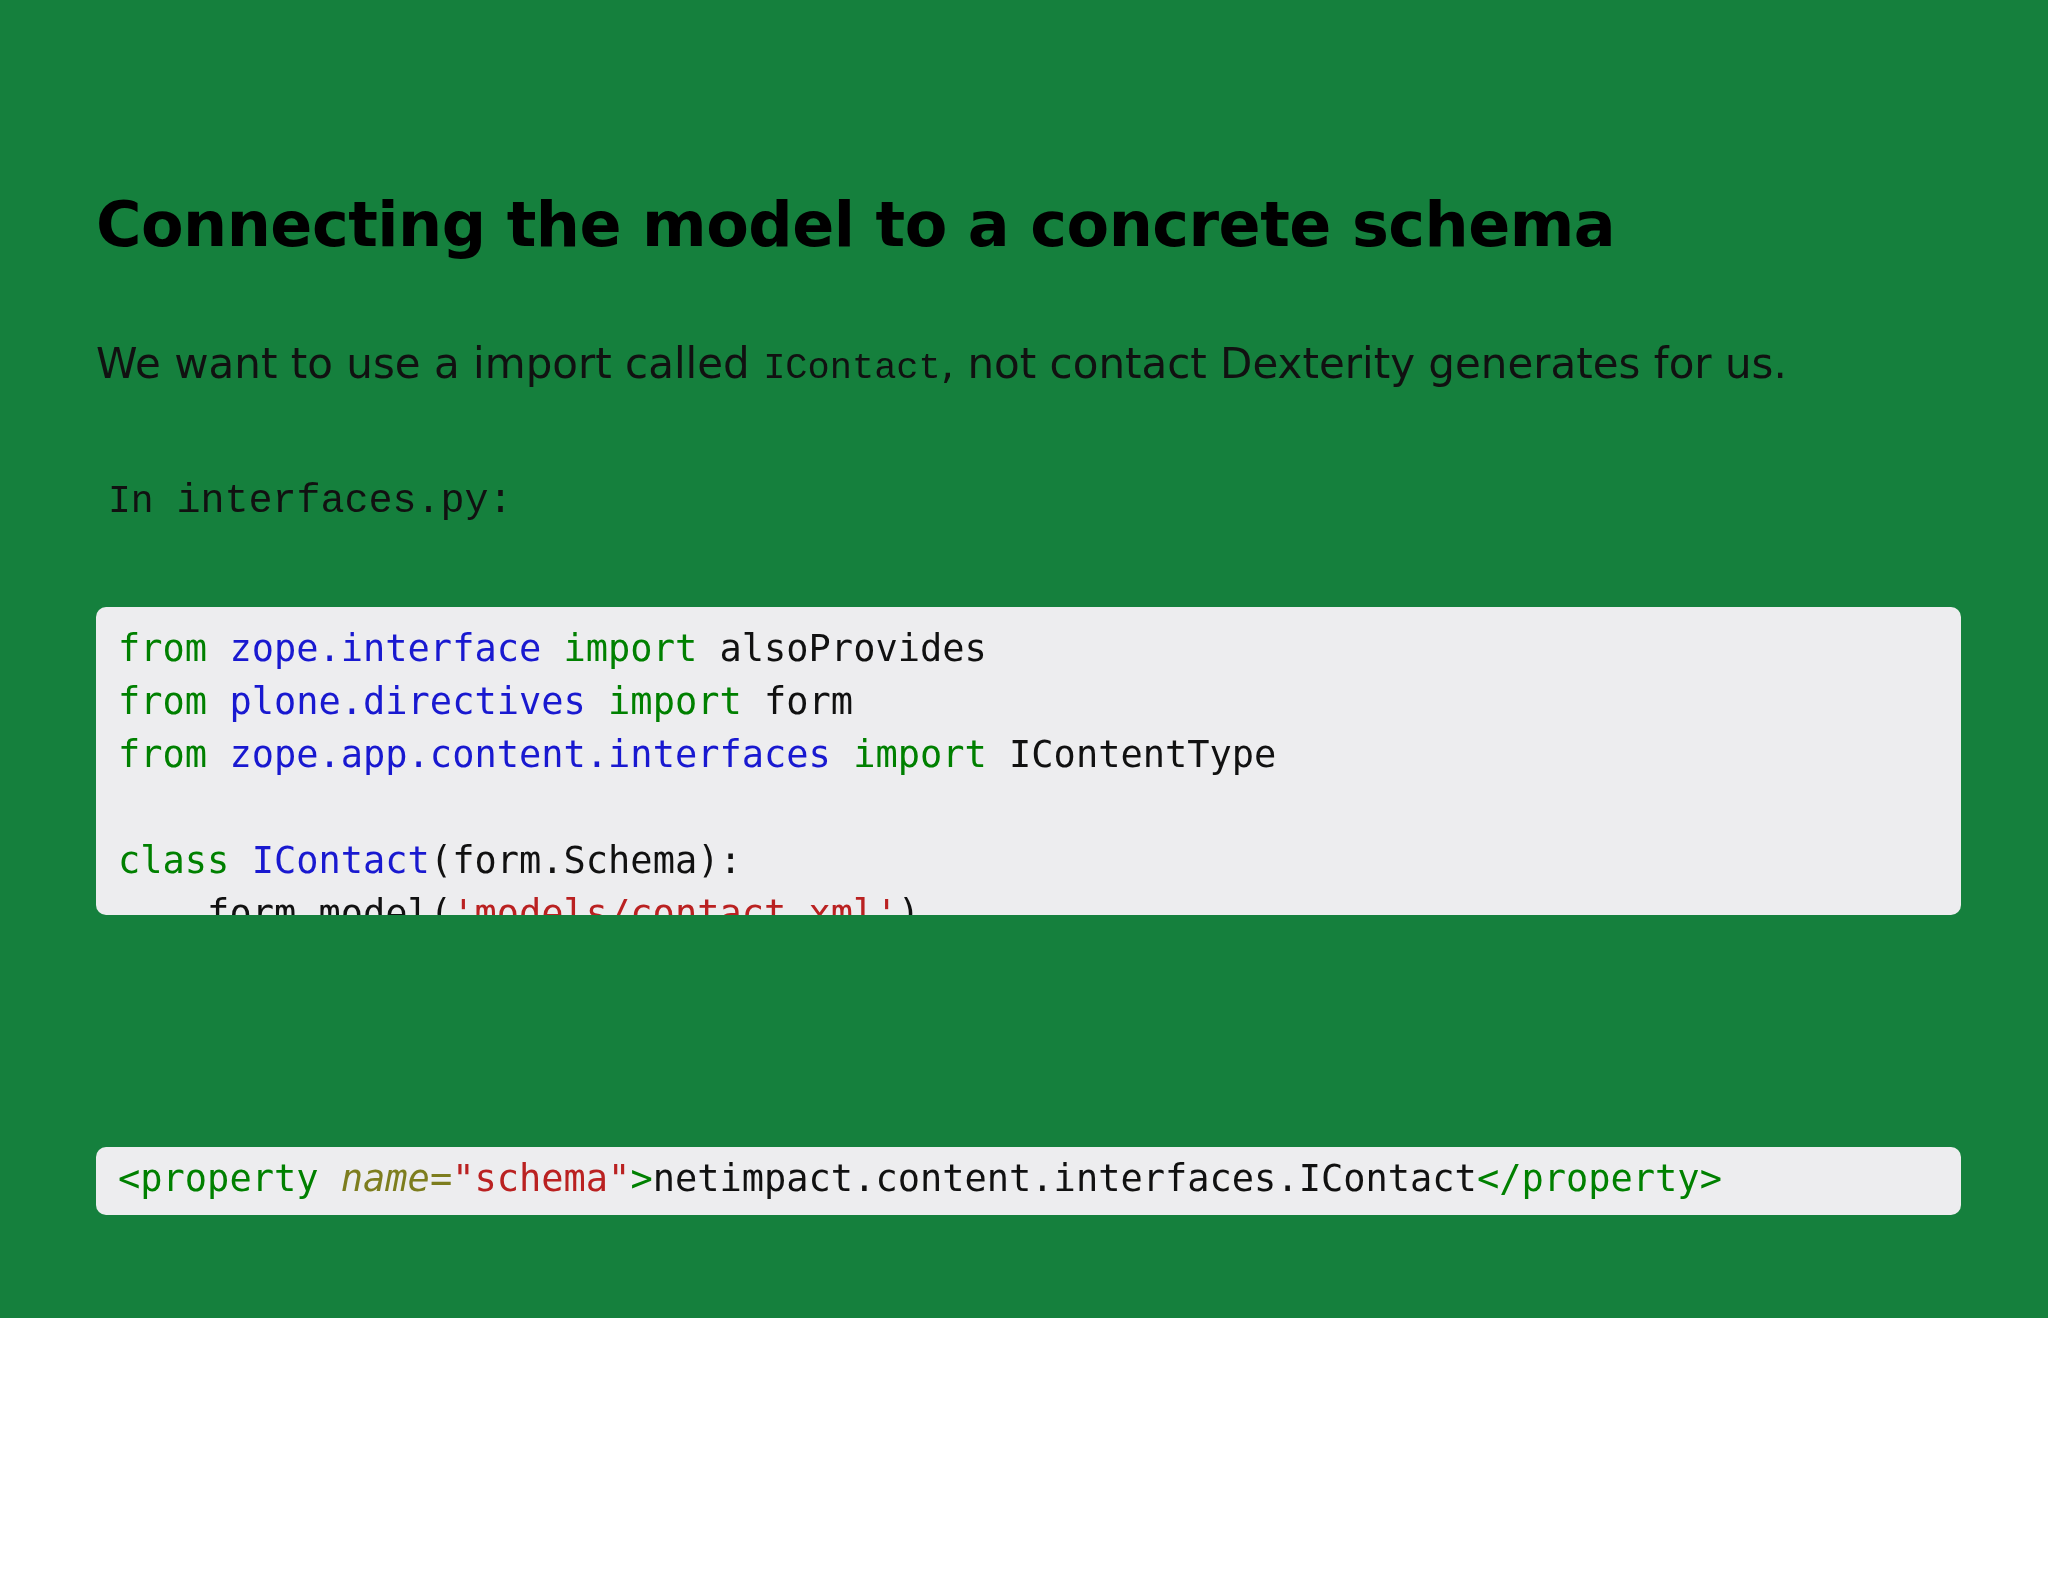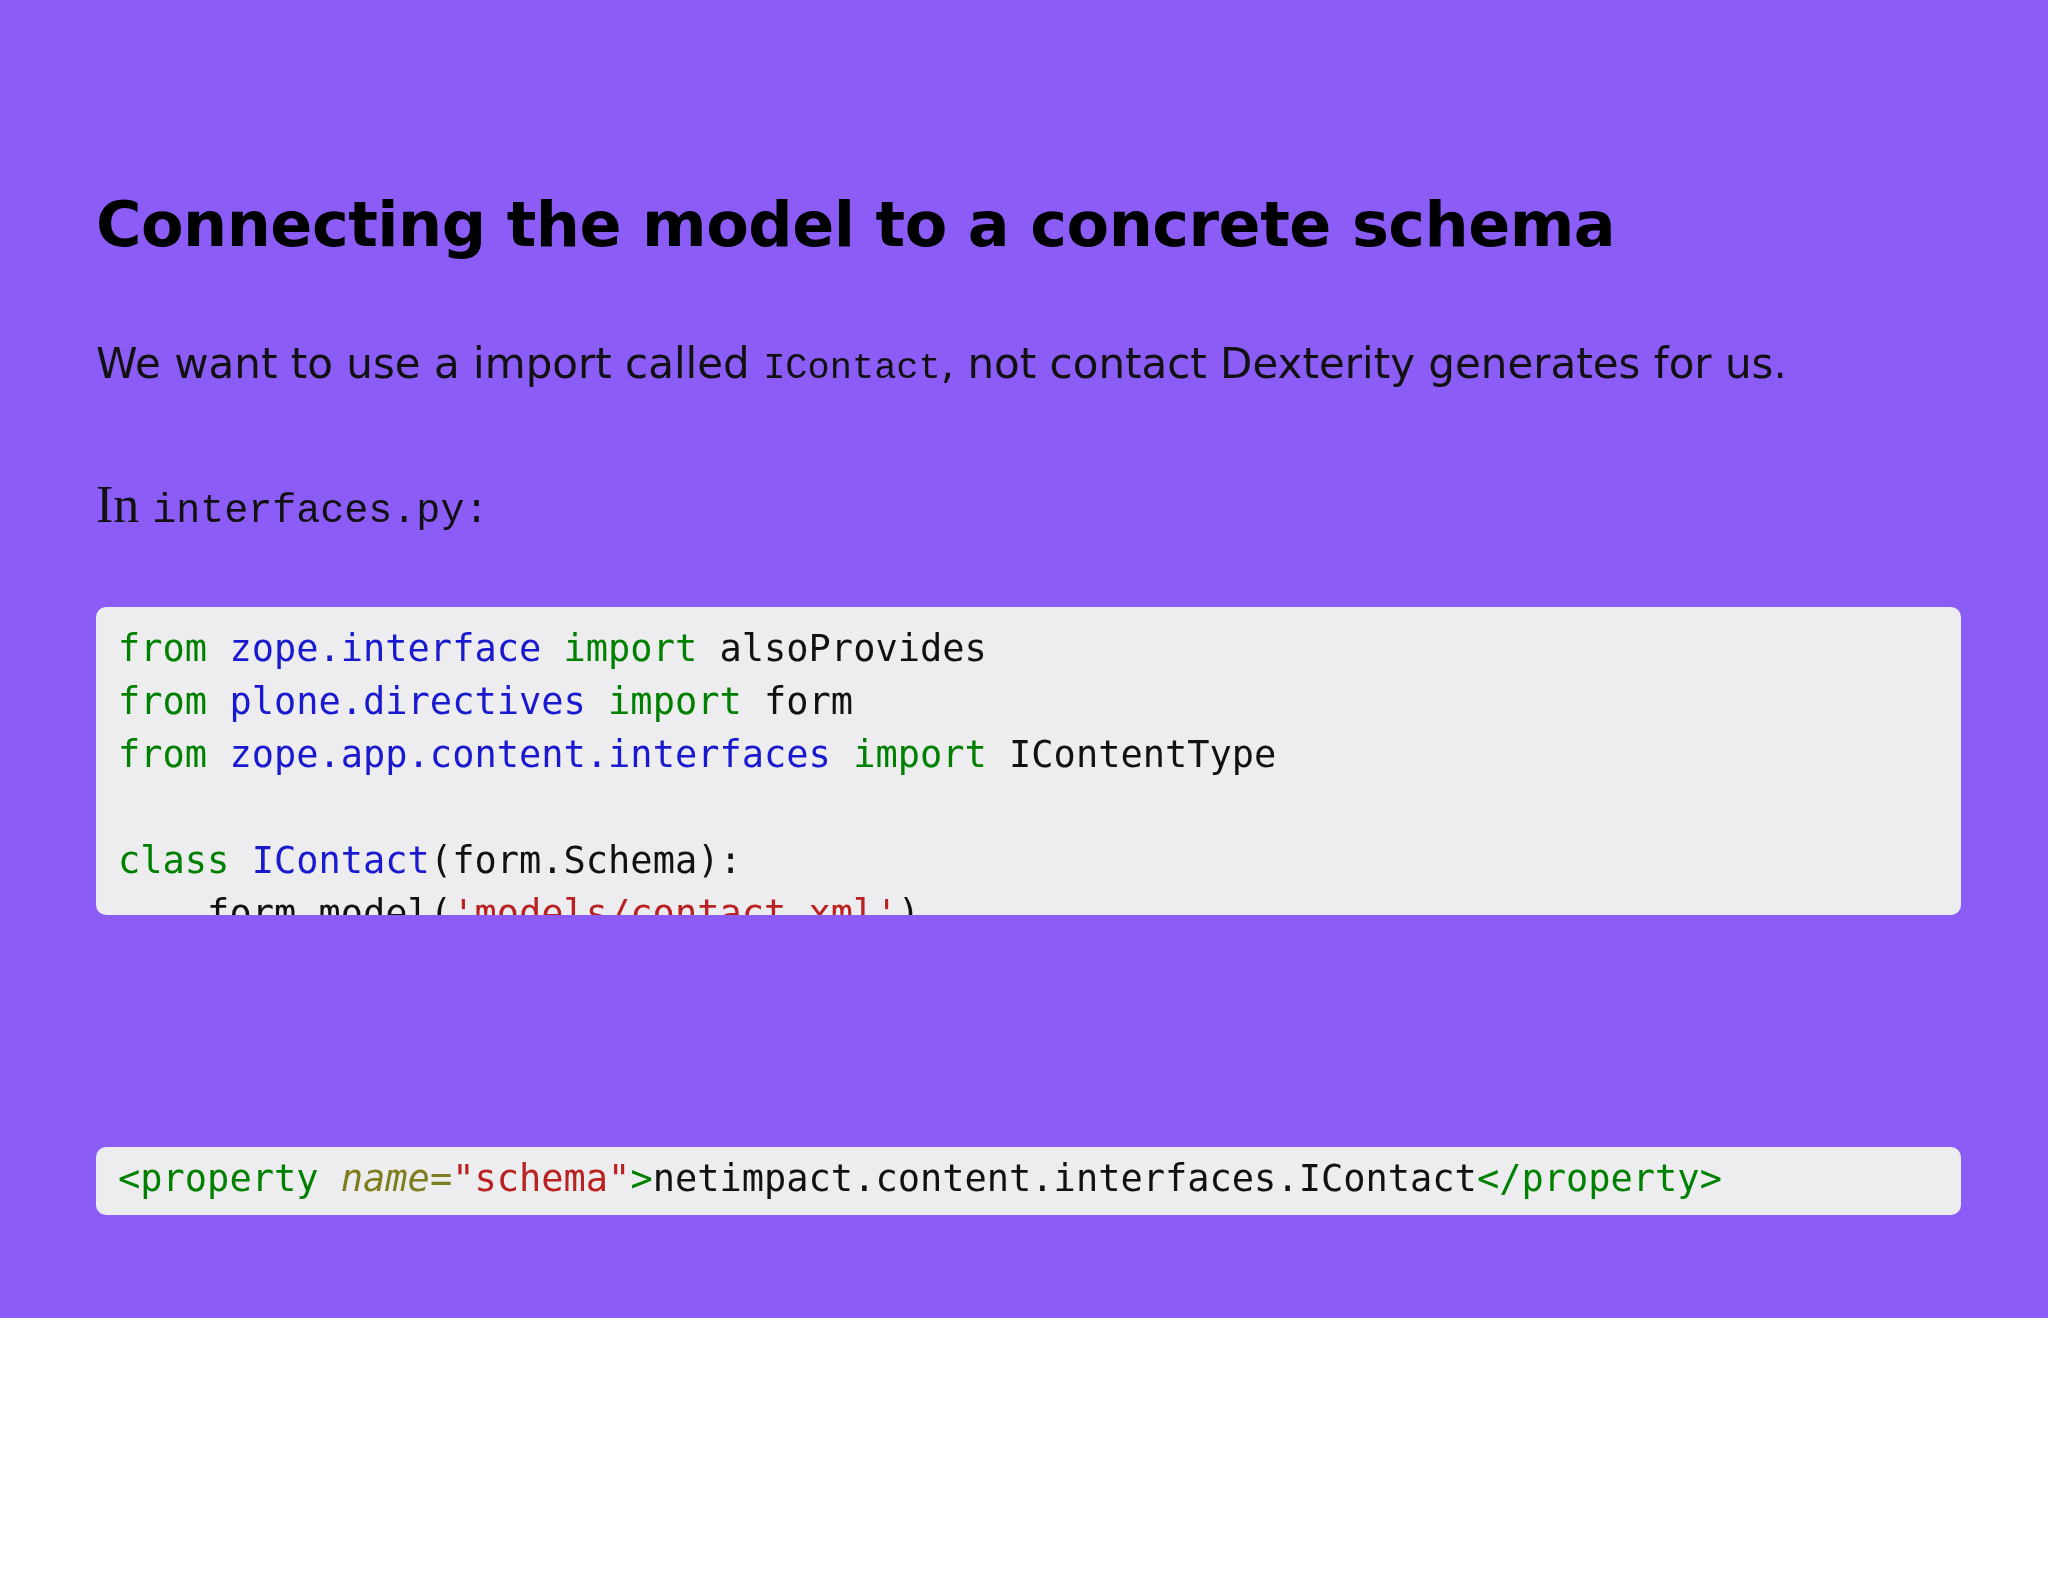--- a/index.html
+++ b/index.html
@@ -13,21 +13,21 @@
     font-family: "DejaVu Sans", sans-serif;
     color: #000000;
     overflow: hidden;
     position: relative;
   }
   .slide {
     position: absolute;
     left: 0; top: 0;
     width: 2048px;
     height: 1318px;
-    background: #8b5cf6;
+    background: #15803d;
     box-sizing: border-box;
     padding: 0 96px;
   }
 
   
   .slide-title {
     position: absolute;
     left: 96px;
     top: 150px;
     font-family: "DejaVu Sans", sans-serif;
@@ -59,22 +59,23 @@
   
   .file-caption {
     position: absolute;
     left: 96px;
     font-family: "DejaVu Sans", sans-serif;
     font-size: 40px;
     color: #111111;
     white-space: nowrap;
   }
   .file-caption .in-word {
-    font-family: Liberation Serif, serif;
-    font-size: 52px;
+    font-family: Liberation Mono, monospace;
+    font-size: 38px;
+    margin-left: 12px;
   }
   .file-caption .path {
     font-family: "Liberation Mono", "DejaVu Sans Mono", monospace;
     font-size: 40px;
     color: #111111;
     text-align: center;
   }
   #caption-interfaces { top: 475px; }
   #caption-profile    { top: 1013px; }
 

